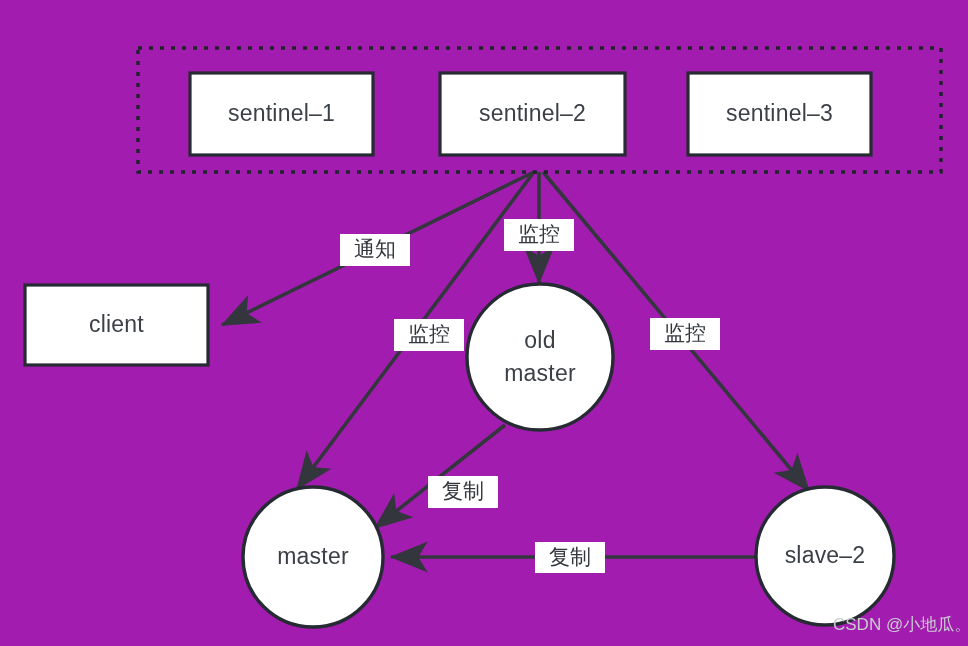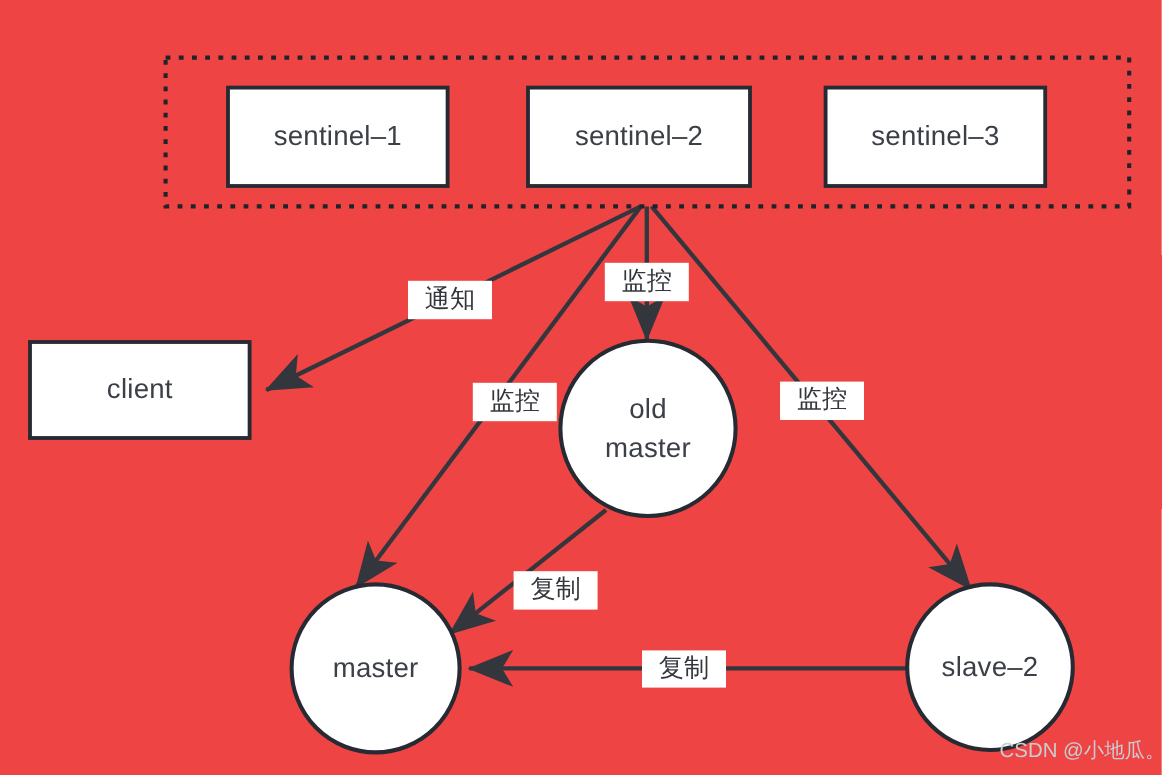--- a/index.html
+++ b/index.html
@@ -12,21 +12,21 @@
     width: 968px;
     height: 646px;
     font-family: "Liberation Sans", "DejaVu Sans", sans-serif;
     overflow: hidden;
     position: relative;
   }
   #diagram-root {
     position: relative;
     width: 968px;
     height: 646px;
-    background: #ef4444;
+    background: #a21caf;
   }
   #diagram-svg {
     position: absolute;
     top: 0;
     left: 0;
     width: 968px;
     height: 646px;
   }
   .node-label {
     font-family: "Liberation Sans", "DejaVu Sans", sans-serif;

